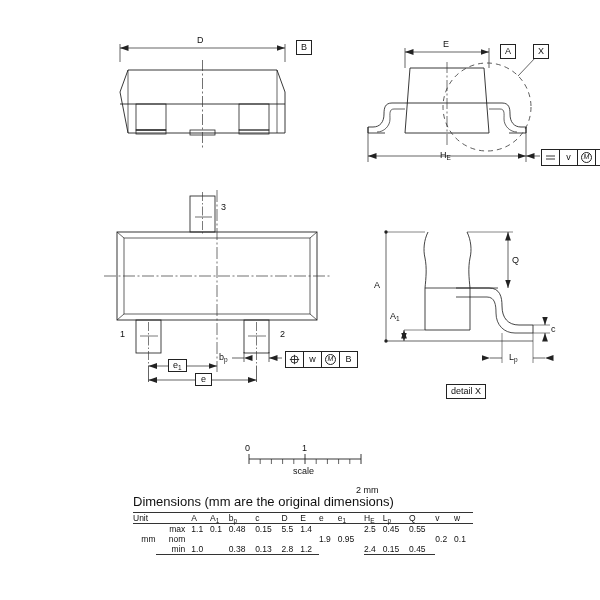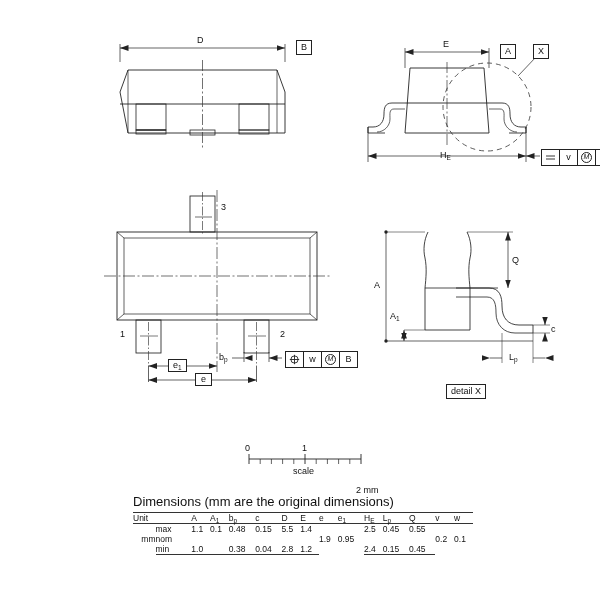--- a/index.html
+++ b/index.html
@@ -20,21 +20,21 @@
            width:9px;height:9px;line-height:8px;text-align:center;font-size:7px;}
   
   .tbl{position:absolute;left:133px;top:494px;width:340px;}
   .tbl .caption{font-size:13px;color:#111;margin-bottom:3px;}
   table{border-collapse:collapse;width:100%;font-size:8.5px;color:#111;}
   table th,table td{padding:0;font-weight:normal;text-align:left;
                     vertical-align:middle;height:10px;}
   .rule-top td,.rule-top th{border-top:1.2px solid #333;}
   .rule-bot td,.rule-bot th{border-bottom:1.2px solid #333;}
   .unitcell{text-align:right;}
-  .rowlab{padding-right:6px;}
+  .rowlab{text-align:right;padding-right:6px;}
   sub{font-size:6.5px;vertical-align:baseline;position:relative;top:2px;}
 </style>
 </head>
 <body>
 
 <div class="root">
 
   <svg width="600" height="600" viewBox="0 0 600 600">
     <defs>
       <marker id="arrL" markerWidth="9" markerHeight="7" refX="8.5" refY="3.5" orient="auto" markerUnits="userSpaceOnUse">
@@ -321,21 +321,21 @@
           <td></td>
           <td></td>
           <td></td>
           <td></td>
         </tr>
         <tr class="rule-bot">
           <td class="rowlab">min</td>
           <td>1.0</td>
           <td></td>
           <td>0.38</td>
-          <td>0.04</td>
+          <td>0.13</td>
           <td>2.8</td>
           <td>1.2</td>
           <td>2.4</td>
           <td>0.15</td>
           <td>0.45</td>
         </tr>
       </tbody>
     </table>
   </div>
 

